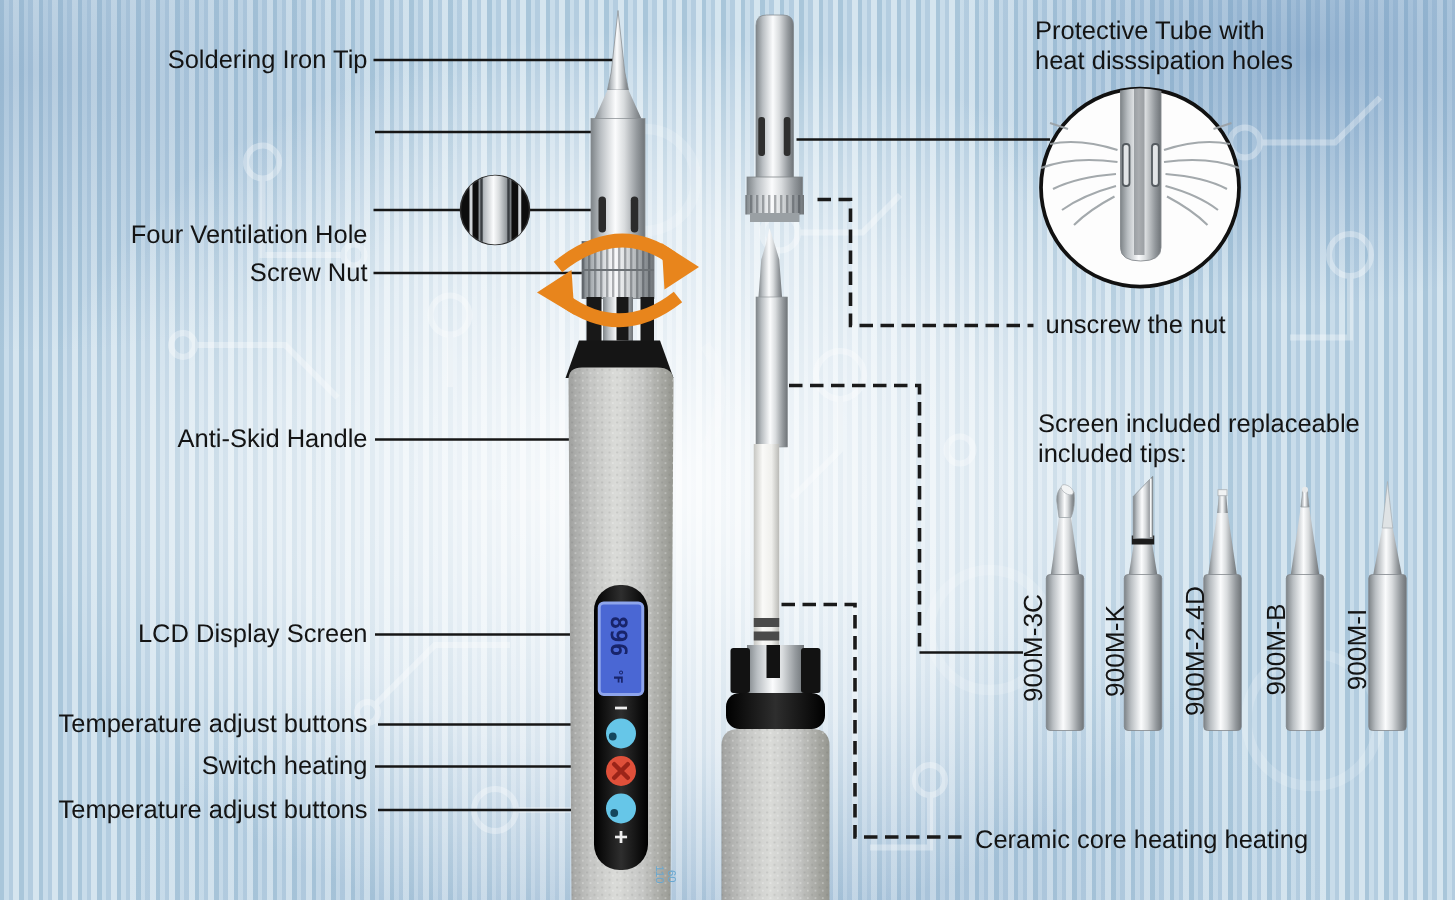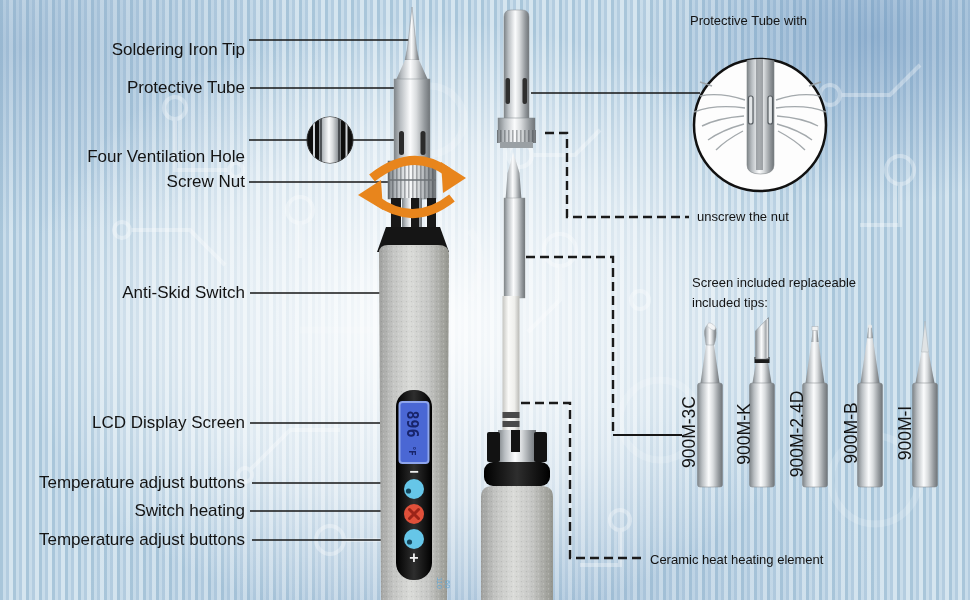--- a/index.html
+++ b/index.html
@@ -12,21 +12,21 @@
       radial-gradient(ellipse 420px 260px at 2% 8%, rgba(120,155,192,0.35), rgba(120,155,192,0) 72%),
       radial-gradient(ellipse 560px 300px at 50% 102%, rgba(128,160,196,0.32), rgba(128,160,196,0) 72%),
       repeating-linear-gradient(90deg,
         #a9c6da 0px, #a9c6da 3px,
         #c8dcea 3px, #c8dcea 6px,
         #b4cde0 6px, #b4cde0 9px,
         #d5e5ef 9px, #d5e5ef 13px);
   }
   #stage *{box-sizing:border-box;}
   .layer{position:absolute;left:0;top:0;}
-  .lbl{position:absolute;white-space:nowrap;font-size:13px;line-height:20px;color:#141414;}
+  .lbl{position:absolute;white-space:nowrap;font-size:17px;line-height:20px;color:#141414;}
   .llabel{position:absolute;right:725px;text-align:right;white-space:nowrap;font-size:17px;color:#141414;}
   .tip-label{
     position:absolute;white-space:nowrap;font-size:17.5px;color:#141414;
     transform:translate(-50%,-50%) rotate(-90deg);
   }
   .two-line{line-height:20px;}
 </style>
 </head>
 <body>
 
@@ -260,39 +260,39 @@
       </g>
 
       <g>
         <polygon points="915.5,383 934.5,383 928.5,352 921.5,352" fill="url(#metal)"></polygon>
         <polygon points="921.5,352 925,321 928.5,352" fill="#dfe3e5" stroke="#aab0b4" stroke-width="0.5"></polygon>
         <rect x="912.5" y="383" width="25" height="104" rx="2.5" fill="url(#metal)" stroke="#7d8286" stroke-width="0.5"></rect>
       </g>
     </g>
   </svg>
 
-  <div class="llabel" style="top:40px">Soldering Iron Tip</div>
-  <div class="llabel" style="top:78px">Protective Tube</div>
+  <div class="llabel" style="top:30px">Soldering Iron Tip</div>
   <div class="llabel" style="top:147px">Four Ventilation Hole</div>
   <div class="llabel" style="top:172px">Screw Nut</div>
-  <div class="llabel" style="top:283px">Anti-Skid Switch</div>
+  <div class="llabel" style="top:283px">Anti-Skid Handle</div>
   <div class="llabel" style="top:413px">LCD Display Screen</div>
   <div class="llabel" style="top:473px">Temperature adjust buttons</div>
   <div class="llabel" style="top:501px">Switch heating</div>
   <div class="llabel" style="top:530px">Temperature adjust buttons</div>
 
   <div class="lbl two-line" style="left:690px;top:11px">
     <div>Protective Tube with</div>
+    <div>heat disssipation holes</div>
   </div>
   <div class="lbl" style="left:697px;top:207px">unscrew the nut</div>
   <div class="lbl two-line" style="left:692px;top:273px">
     <div>Screen included replaceable</div>
     <div>included tips:</div>
   </div>
-  <div class="lbl" style="left:650px;top:550px">Ceramic heat heating element</div>
+  <div class="lbl" style="left:650px;top:550px">Ceramic core heating heating</div>
 
   <div class="tip-label" style="left:689px;top:432px">900M-3C</div>
   <div class="tip-label" style="left:744px;top:434px">900M-K</div>
   <div class="tip-label" style="left:797px;top:434px">900M-2.4D</div>
   <div class="tip-label" style="left:851px;top:433px">900M-B</div>
   <div class="tip-label" style="left:905px;top:433px">900M-I</div>
 
 </div>
 
 </body></html>

